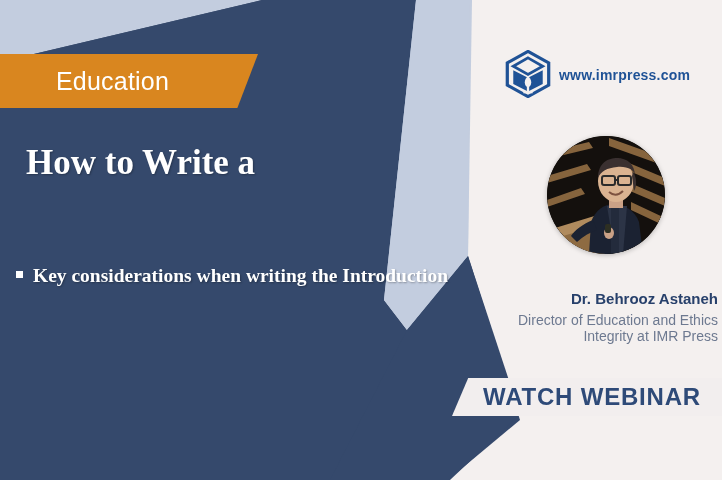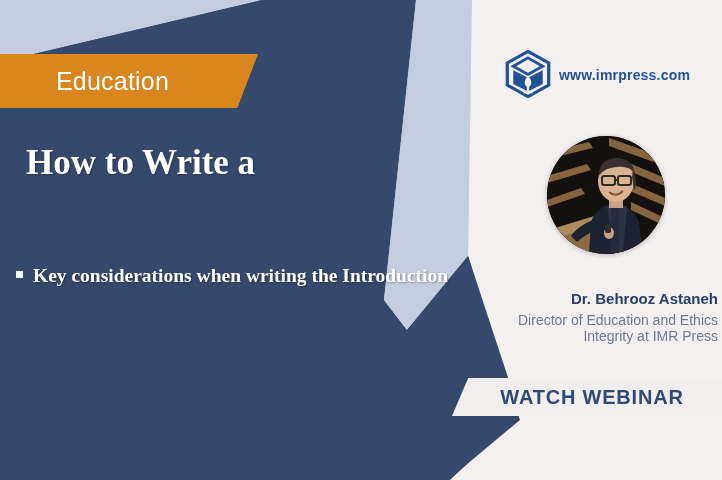--- a/index.html
+++ b/index.html
@@ -155,21 +155,21 @@
     height: 38px;
     background: #f2eeee;
     clip-path: polygon(6% 0, 100% 0, 100% 100%, 0 100%);
     display: flex;
     align-items: center;
     justify-content: center;
     box-shadow: 0 3px 6px rgba(0,0,0,0.16);
   }
   .watch span {
     color: #2e4a78;
-    font-size: 20px;
+    font-size: 24px;
     font-weight: bold;
     letter-spacing: 0.8px;
     margin-left: 10px;
   }
 </style>
 </head>
 <body>
 
 <div id="poster">
 

